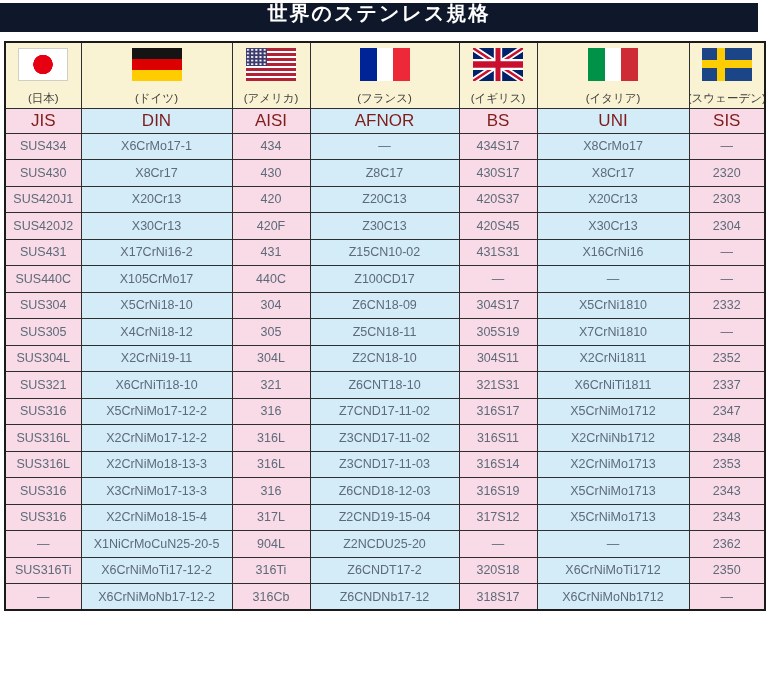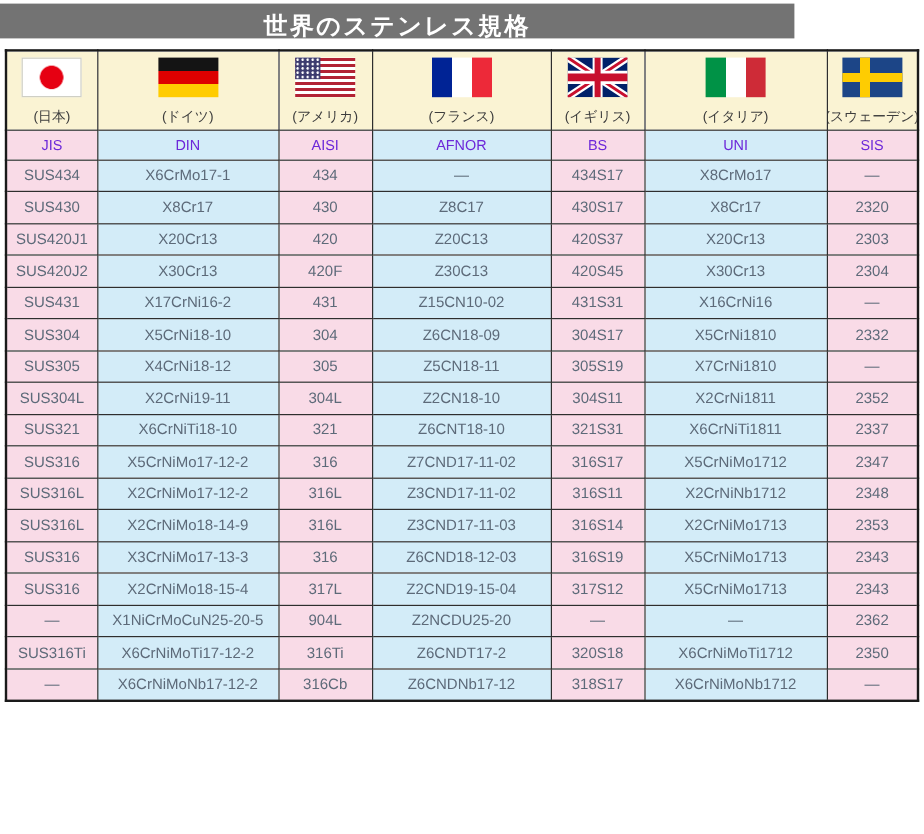--- a/index.html
+++ b/index.html
@@ -6,25 +6,25 @@
   html, body {
     width: 770px;
     background: #ffffff;
     font-family: "Liberation Sans", "DejaVu Sans", sans-serif;
   }
   .page { width: 770px; height: 695px; overflow: hidden; }
 
   
   .title-bar {
     margin-top: 3px;
-    width: 662px;
+    width: 758px;
     height: 29px;
-    background: #737373;
+    background: #0f172a;
     display: flex;
-    align-items: flex-end;
+    align-items: flex-start;
     justify-content: center;
   }
   .title-bar h1 {
     color: #ffffff;
     font-size: 20px;
     font-weight: bold;
     letter-spacing: 2px;
     line-height: 1;
   }
 
@@ -60,23 +60,23 @@
   .country-label {
     font-size: 11.5px;
     font-weight: normal;
     color: #3d3d3d;
     line-height: 1.1;
   }
 
   
   tr.std-row th {
     height: 25px;
-    font-size: 12px;
+    font-size: 17px;
     font-weight: normal;
-    color: #6d28d9;
+    color: #7f1d1d;
   }
   tbody td {
     height: 26.5px;
     font-size: 12.5px;
     color: #5d6a79;
   }
   .col-pink { background: #f9dbe7; }
   .col-blue { background: #d3ecf8; }
 
   
@@ -242,20 +242,29 @@
         <tr>
           <td class="col-pink">SUS431</td>
           <td class="col-blue">X17CrNi16-2</td>
           <td class="col-pink">431</td>
           <td class="col-blue">Z15CN10-02</td>
           <td class="col-pink">431S31</td>
           <td class="col-blue">X16CrNi16</td>
           <td class="col-pink">—</td>
         </tr>
         <tr>
+          <td class="col-pink">SUS440C</td>
+          <td class="col-blue">X105CrMo17</td>
+          <td class="col-pink">440C</td>
+          <td class="col-blue">Z100CD17</td>
+          <td class="col-pink">—</td>
+          <td class="col-blue">—</td>
+          <td class="col-pink">—</td>
+        </tr>
+        <tr>
           <td class="col-pink">SUS304</td>
           <td class="col-blue">X5CrNi18-10</td>
           <td class="col-pink">304</td>
           <td class="col-blue">Z6CN18-09</td>
           <td class="col-pink">304S17</td>
           <td class="col-blue">X5CrNi1810</td>
           <td class="col-pink">2332</td>
         </tr>
         <tr>
           <td class="col-pink">SUS305</td>
@@ -297,21 +306,21 @@
           <td class="col-pink">SUS316L</td>
           <td class="col-blue">X2CrNiMo17-12-2</td>
           <td class="col-pink">316L</td>
           <td class="col-blue">Z3CND17-11-02</td>
           <td class="col-pink">316S11</td>
           <td class="col-blue">X2CrNiNb1712</td>
           <td class="col-pink">2348</td>
         </tr>
         <tr>
           <td class="col-pink">SUS316L</td>
-          <td class="col-blue">X2CrNiMo18-14-9</td>
+          <td class="col-blue">X2CrNiMo18-13-3</td>
           <td class="col-pink">316L</td>
           <td class="col-blue">Z3CND17-11-03</td>
           <td class="col-pink">316S14</td>
           <td class="col-blue">X2CrNiMo1713</td>
           <td class="col-pink">2353</td>
         </tr>
         <tr>
           <td class="col-pink">SUS316</td>
           <td class="col-blue">X3CrNiMo17-13-3</td>
           <td class="col-pink">316</td>

